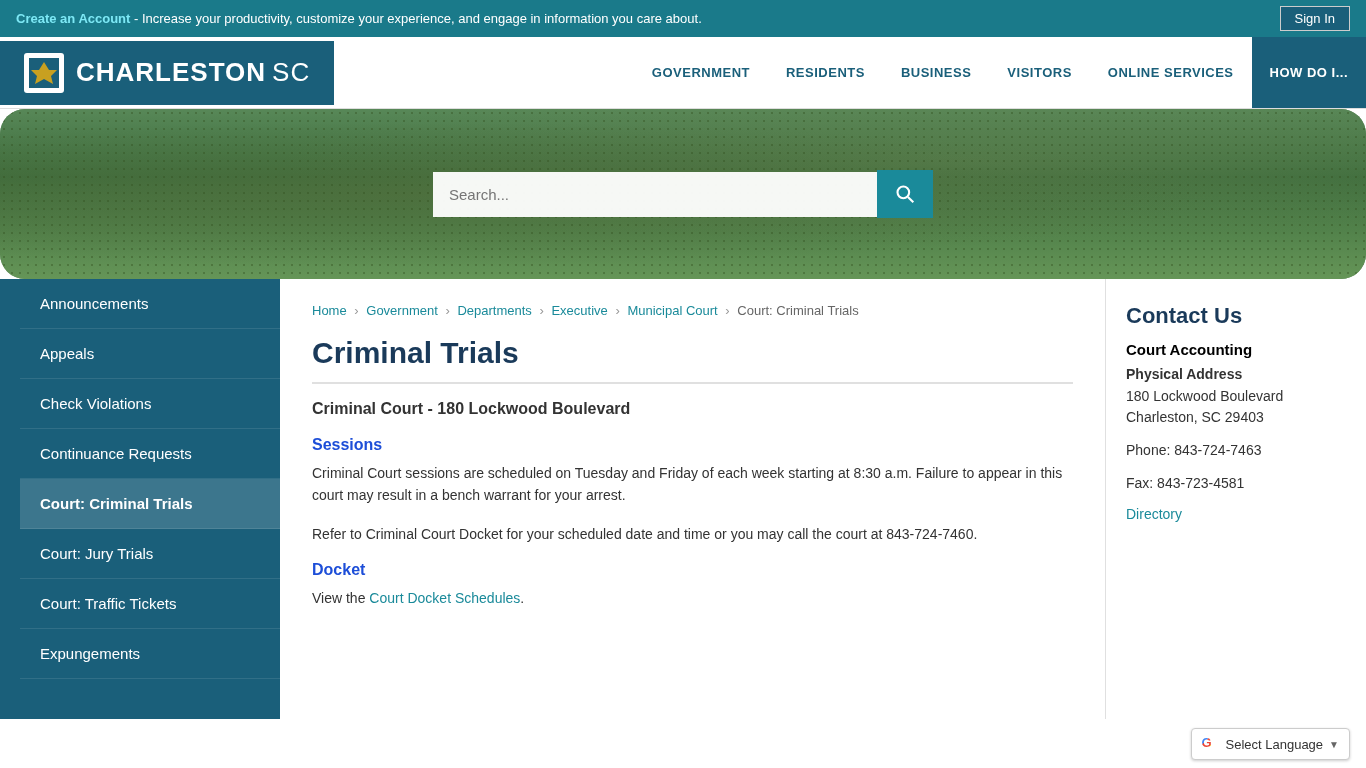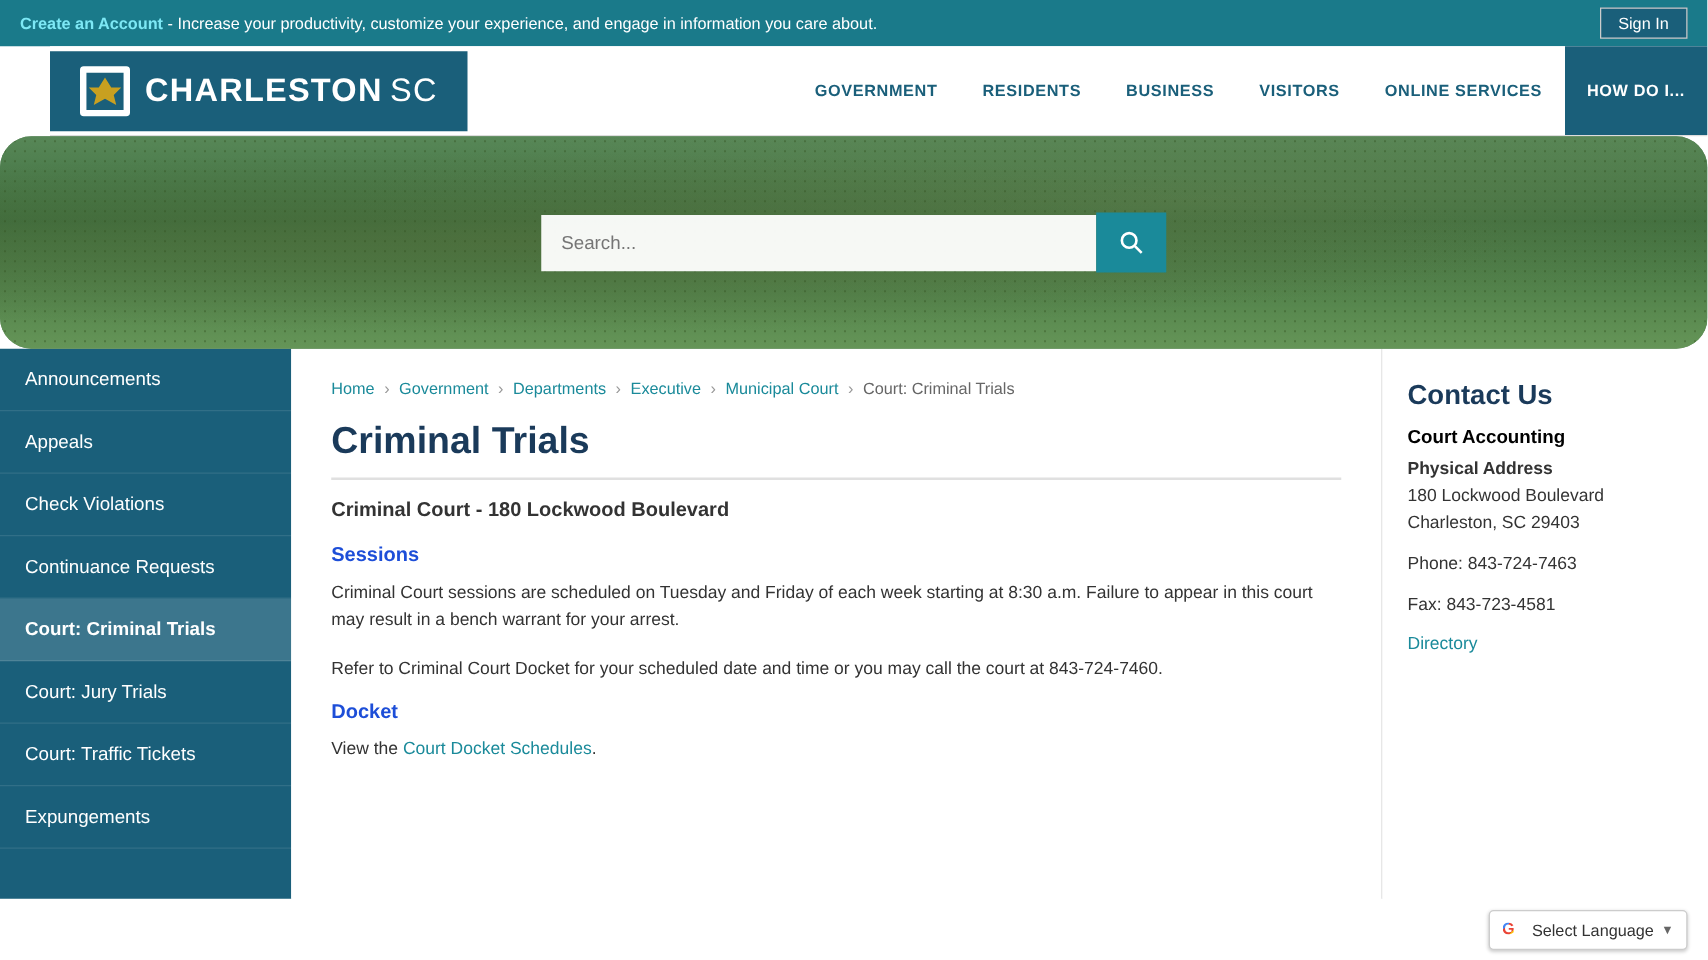--- a/index.html
+++ b/index.html
@@ -24,21 +24,20 @@
       font-size: 13px;
       cursor: pointer;
     }
 
     
     .header {
       display: flex;
       align-items: center;
       background: #fff;
       border-bottom: 1px solid #ddd;
-      margin-left: 40px;
     }
     .logo-area {
       background: #1a5f7a;
       color: #fff;
       padding: 12px 24px;
       font-size: 26px;
       font-weight: 900;
       letter-spacing: 1px;
       min-width: 300px;
       display: flex;
@@ -137,24 +136,25 @@
 
     
     .main-layout {
       display: flex;
       min-height: 440px;
       background: #fff;
     }
 
     
     .sidebar {
-      width: 233px;
+      width: 280px;
       background: #1a5f7a;
       flex-shrink: 0;
       padding-top: 0;
+      padding-left: 20px;
     }
     .sidebar-item {
       border-bottom: 1px solid rgba(255,255,255,0.1);
       padding: 16px 20px;
       color: #fff;
       font-size: 15px;
       cursor: pointer;
       display: block;
       text-decoration: none;
     }

